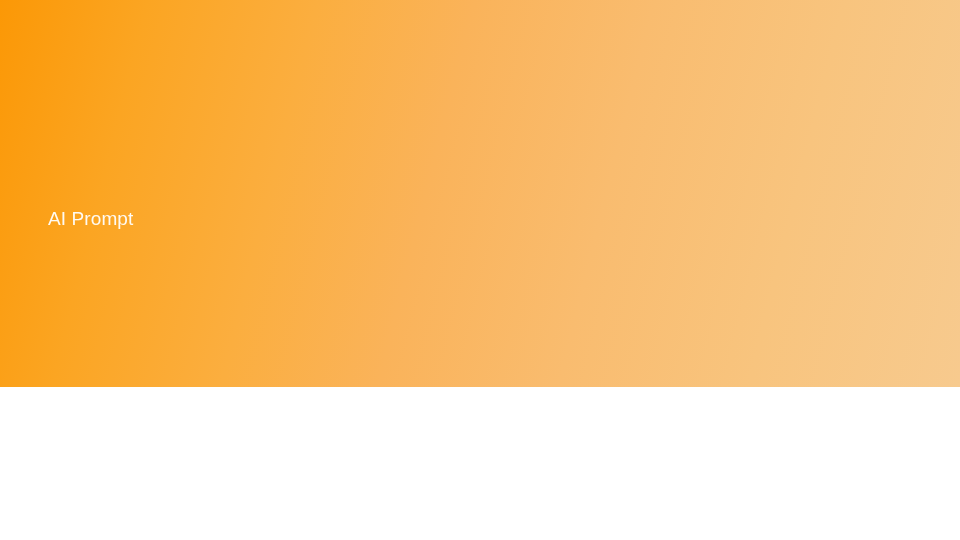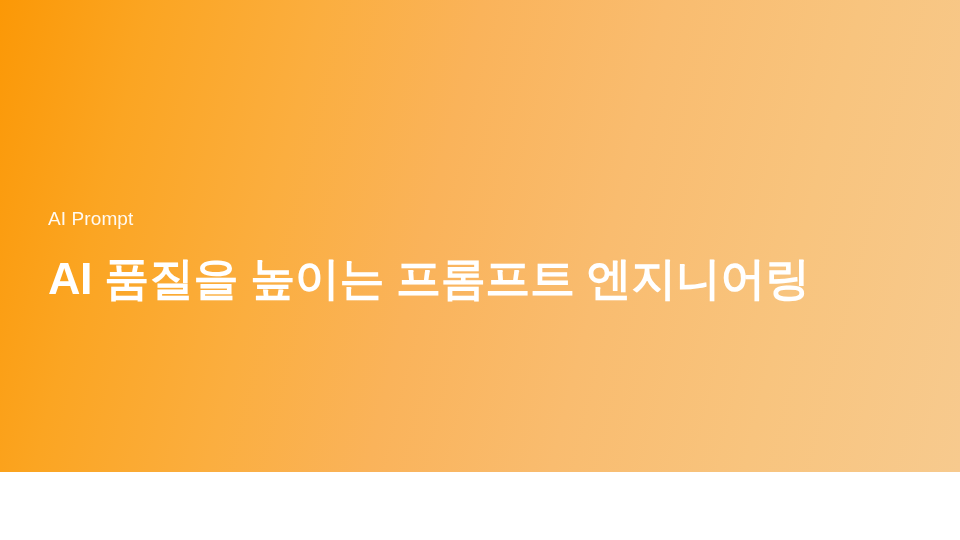--- a/index.html
+++ b/index.html
@@ -11,21 +11,21 @@
   body {
     width: 960px;
     height: 540px;
     overflow: hidden;
     font-family: "Liberation Sans", "DejaVu Sans", sans-serif;
   }
 
   #slide {
     position: relative;
     width: 960px;
-    height: 472px;
+    height: 387px;
     box-sizing: border-box;
     
     background: linear-gradient(104deg,
                 #FB9806 0%,
                 #FBA522 14%,
                 #FBAE3F 30%,
                 #FAB35A 45%,
                 #F9BC6F 62%,
                 #F8C47E 80%,
                 #F7CA8E 100%);
@@ -66,17 +66,16 @@
 </style>
 </head>
 <body>
 
 <div id="slide">
 
   <div id="text-block">
 
     <span class="eyebrow">AI Prompt</span>
 
-    <h1 class="headline">AI 품질을 높이는 프롬프트 엔지니어링</h1>
 
   </div>
 
 </div>
 
 </body></html>

